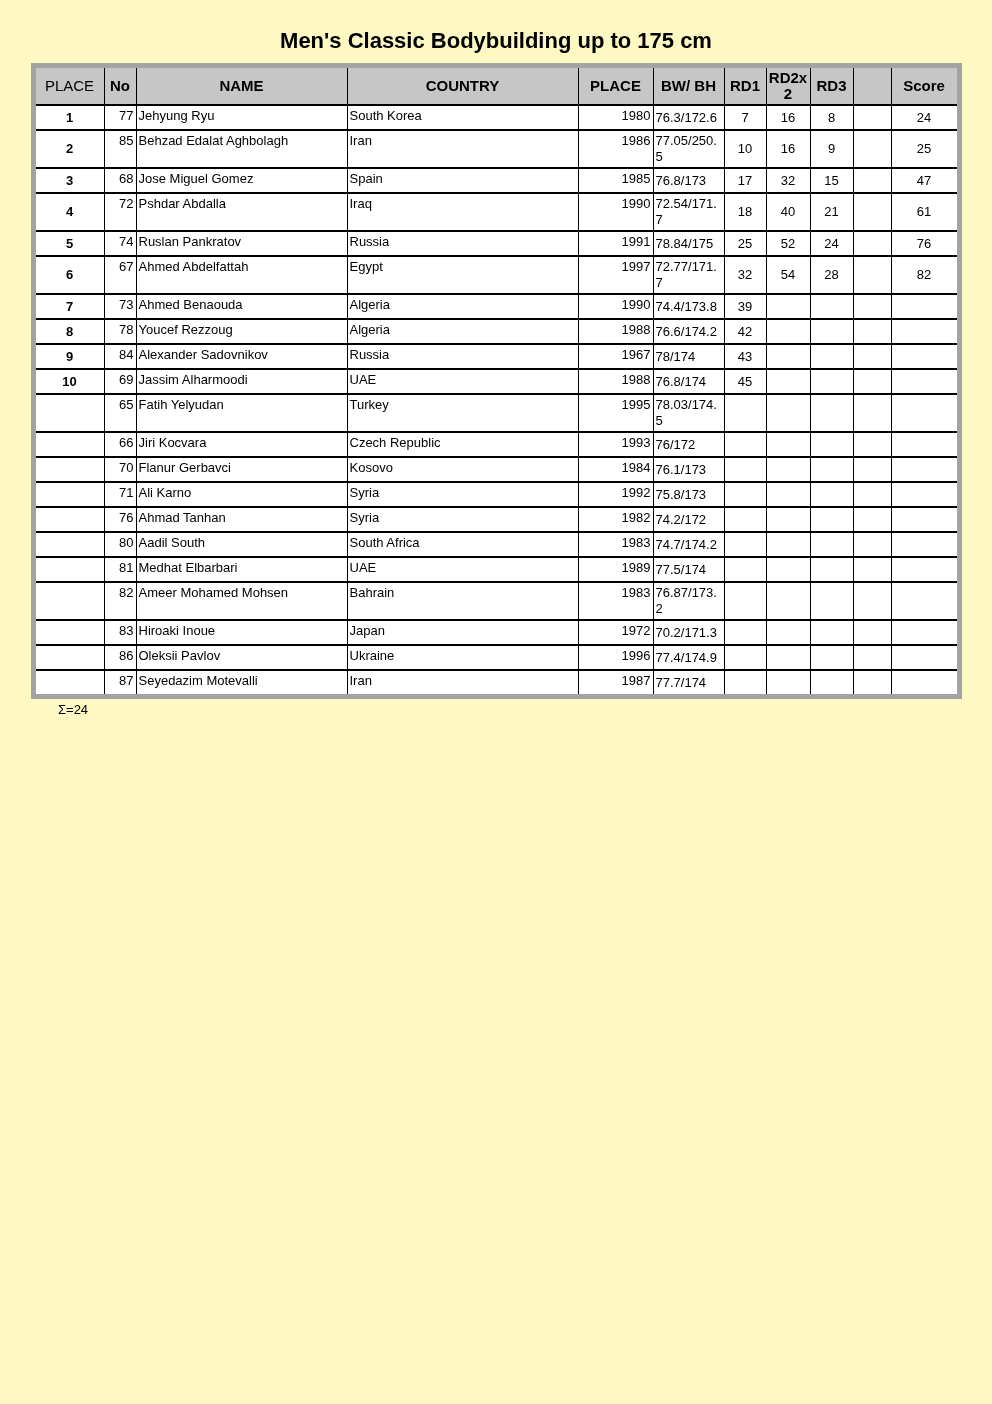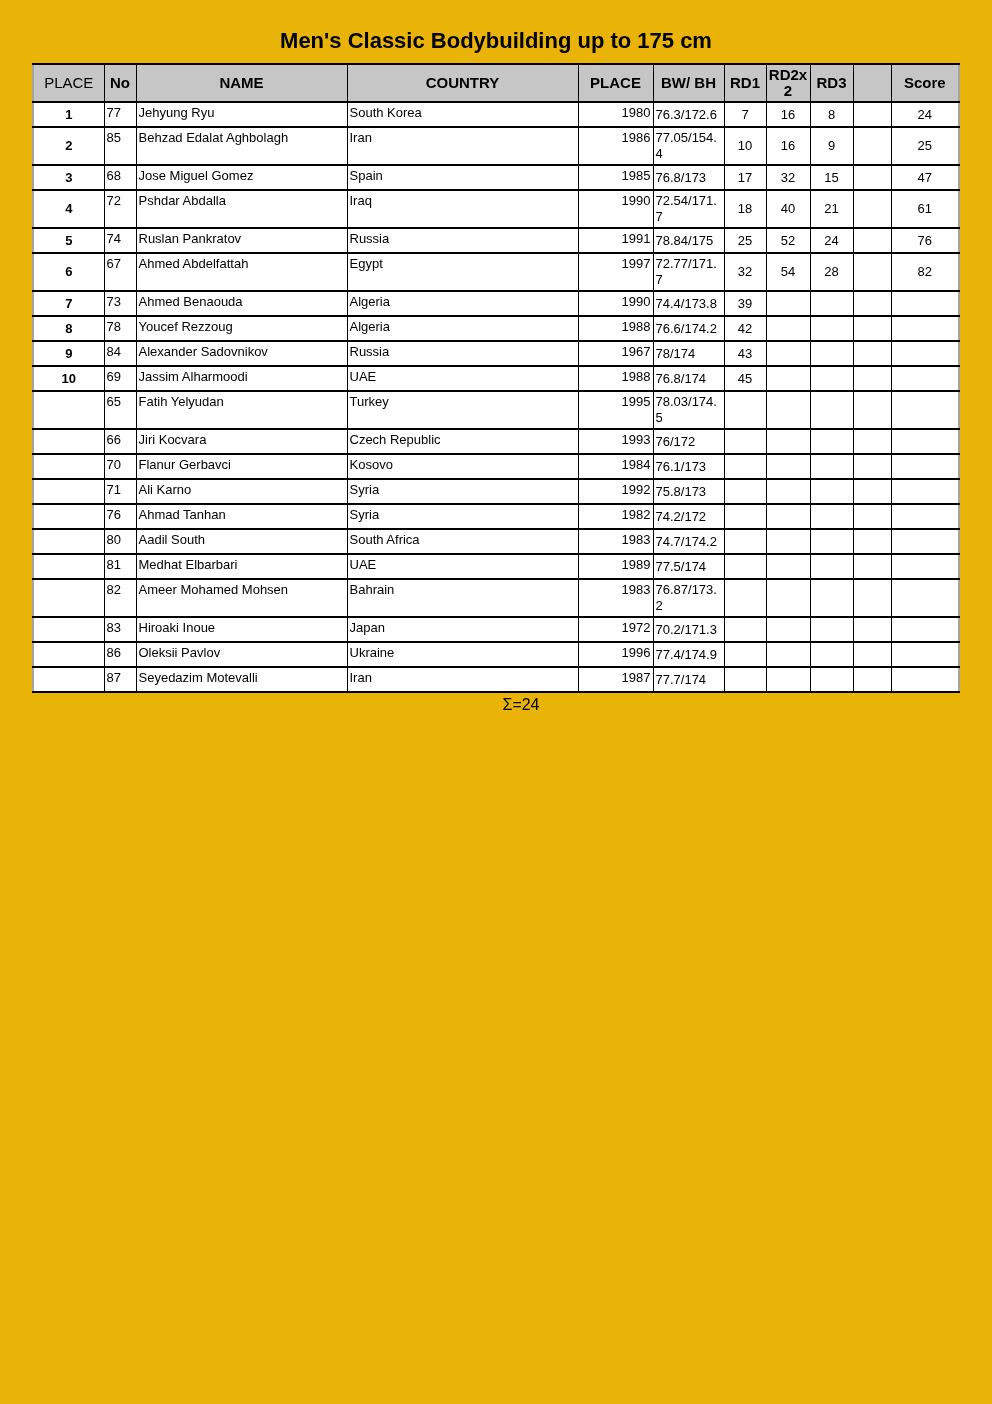--- a/index.html
+++ b/index.html
@@ -1,39 +1,39 @@
 <!DOCTYPE html>
 <html><head>
 <meta charset="utf-8">
 <style>
   html, body { margin: 0; padding: 0; background: #ffffff; }
   .page {
     position: relative;
     width: 992px;
     height: 1404px;
-    background: #eab308;
+    background: #fef9c3;
     font-family: "Liberation Sans", sans-serif;
     color: #000000;
     overflow: hidden;
   }
   .title {
     margin: 0;
     padding-top: 28px;
     padding-bottom: 9px;
     text-align: center;
     font-size: 22px;
     font-weight: bold;
     letter-spacing: 0px;
   }
   table.results {
     border-collapse: collapse;
     table-layout: fixed;
     width: 926px;
     margin: 0 auto;
-    border: 2px solid #a3a3a3;
+    border: 5px solid #a3a3a3;
   }
   table.results th, table.results td {
     border-left: 1px solid #000;
     border-right: 1px solid #000;
     border-top: 2px solid #000;
     border-bottom: 2px solid #000;
     overflow: hidden;
   }
   table.results th {
     background: #c6c6c6;
@@ -48,31 +48,30 @@
   }
   table.results th.th-place { font-weight: normal; }
   table.results td {
     font-size: 13px;
     line-height: 16px;
     height: 19px;
     padding: 2px 2px;
     background: #ffffff;
   }
   td.col-place { text-align: center; vertical-align: middle; font-weight: bold; }
-  td.col-no    { text-align: left; vertical-align: top; }
+  td.col-no    { text-align: right; vertical-align: top; }
   td.col-name  { text-align: left;   vertical-align: top; padding-left: 5px; }
   td.col-country { text-align: left; vertical-align: top; padding-left: 5px; }
   td.col-born  { text-align: right; vertical-align: top; }
   td.col-bw    { text-align: left; vertical-align: middle; word-break: break-all; }
   td.col-rd    { text-align: center; vertical-align: middle; }
   td.col-score { text-align: center; vertical-align: middle; }
   .sum-line {
     margin: 3px 8px 0 58px;
-    font-size: 16px;
-    text-align: center;
+    font-size: 13px;
   }
   .page-number {
     position: absolute;
     top: 1414px;
     left: 0;
     width: 100%;
     text-align: center;
     font-size: 14px;
   }
 </style>
@@ -124,21 +123,21 @@
           <td class="col-rd">8</td>
           <td class="col-rd"></td>
           <td class="col-score">24</td>
         </tr>
         <tr>
           <td class="col-place">2</td>
           <td class="col-no">85</td>
           <td class="col-name">Behzad Edalat Aghbolagh</td>
           <td class="col-country">Iran</td>
           <td class="col-born">1986</td>
-          <td class="col-bw">77.05/154.4</td>
+          <td class="col-bw">77.05/250.5</td>
           <td class="col-rd">10</td>
           <td class="col-rd">16</td>
           <td class="col-rd">9</td>
           <td class="col-rd"></td>
           <td class="col-score">25</td>
         </tr>
         <tr>
           <td class="col-place">3</td>
           <td class="col-no">68</td>
           <td class="col-name">Jose Miguel Gomez</td>

